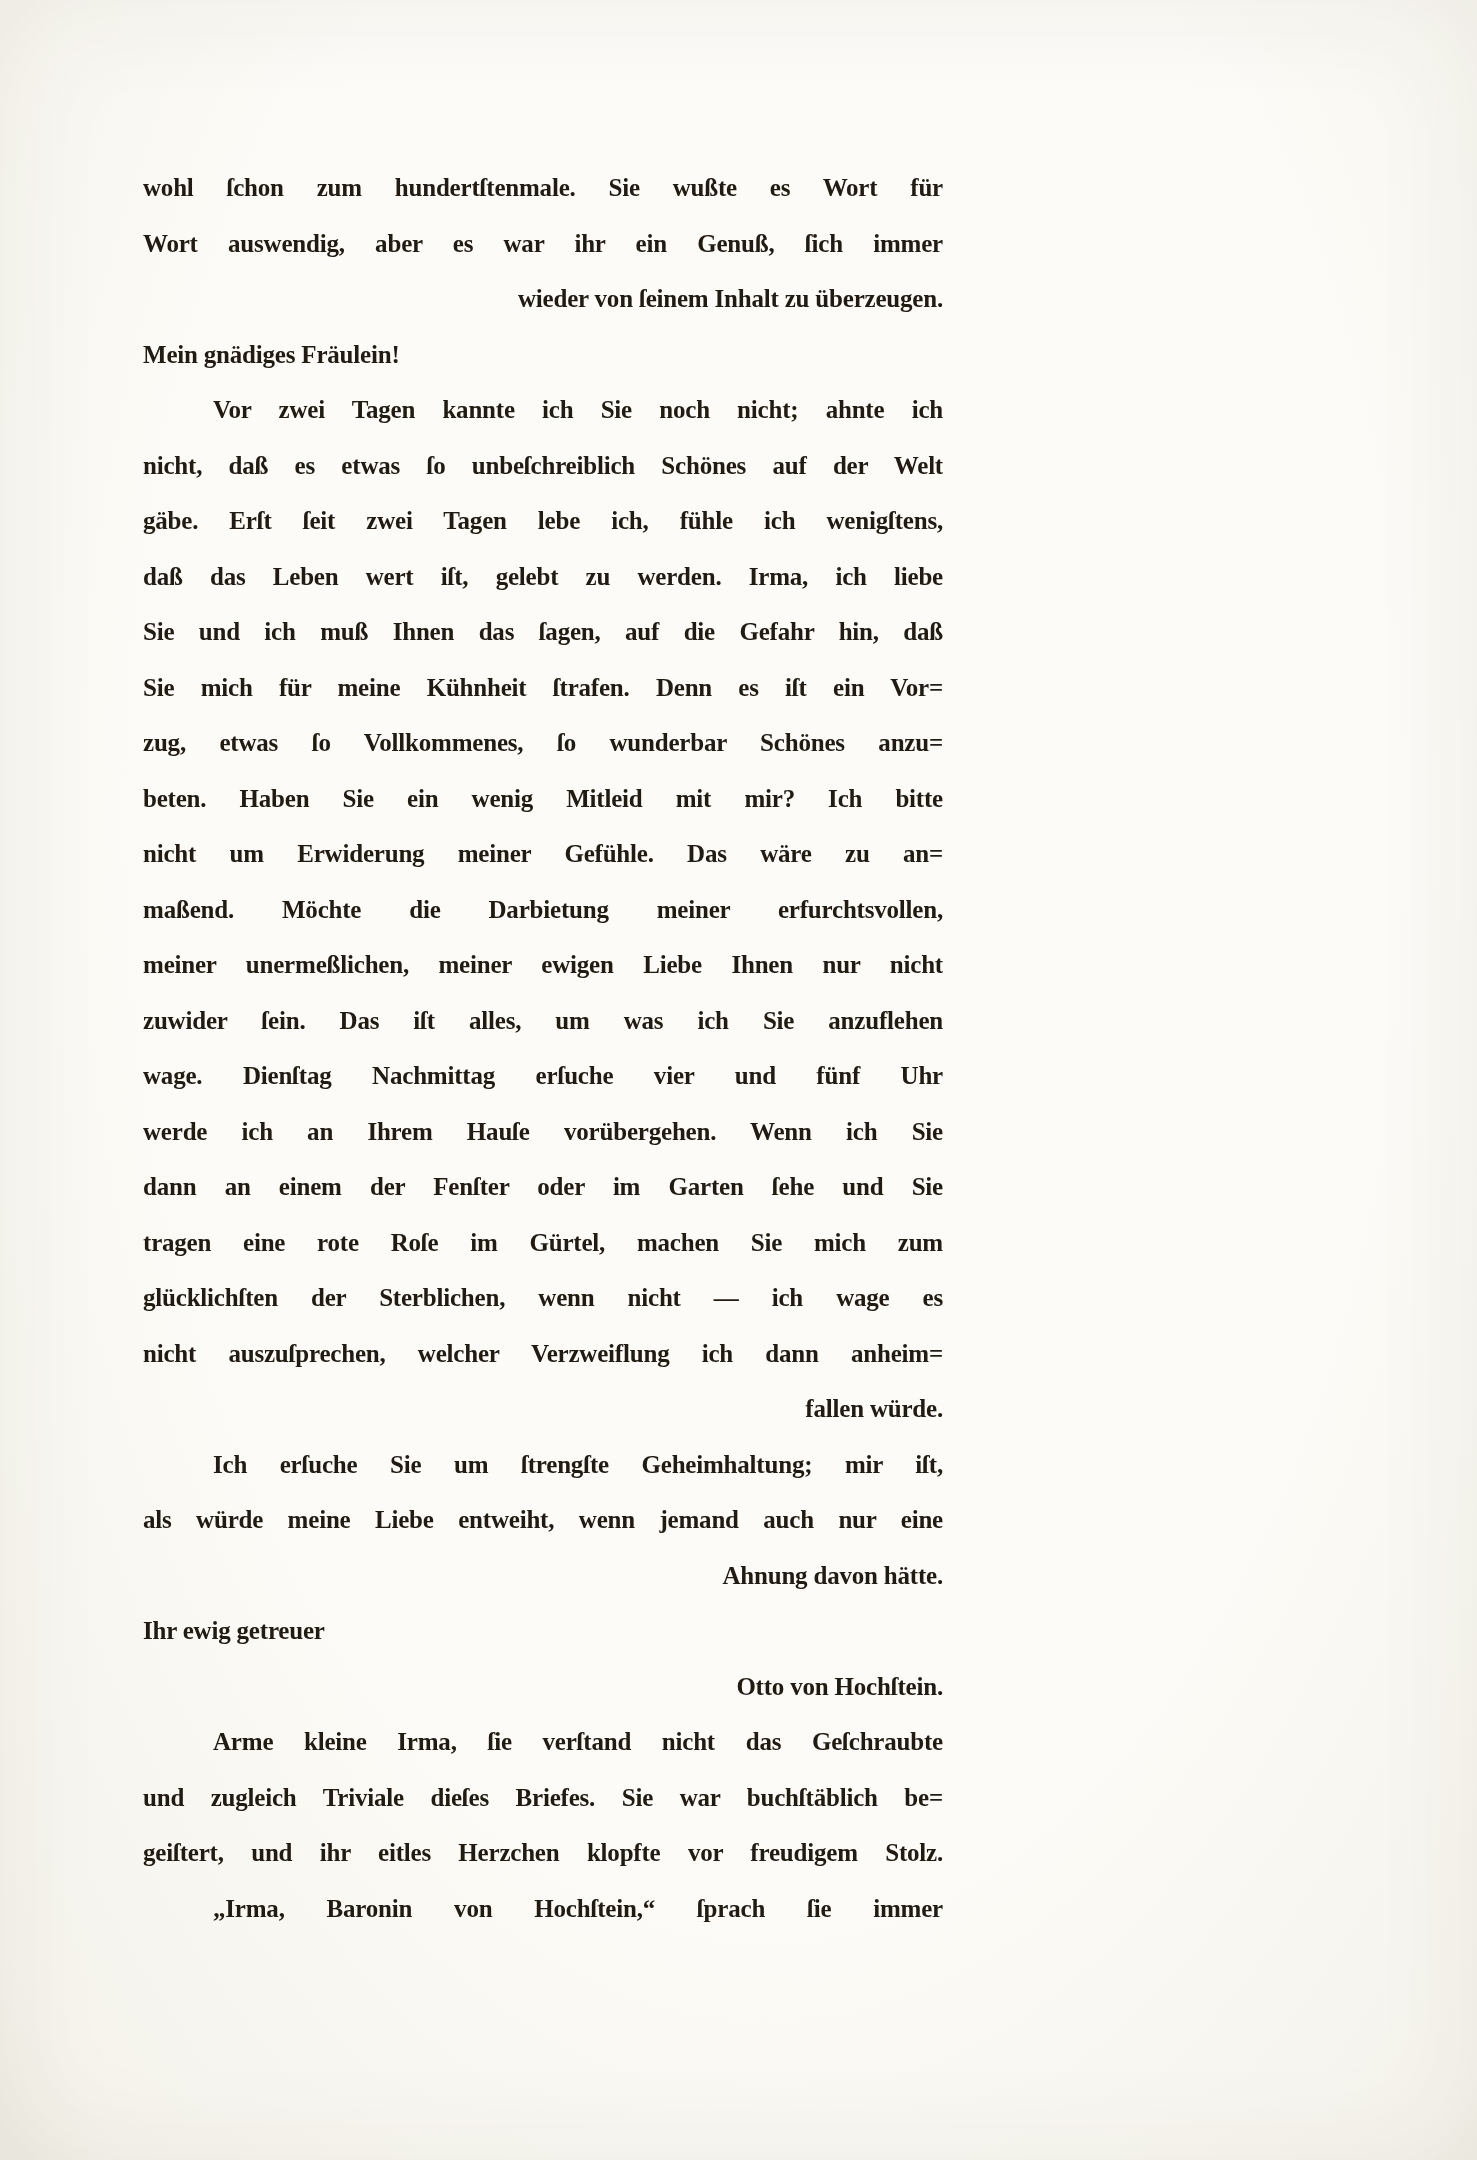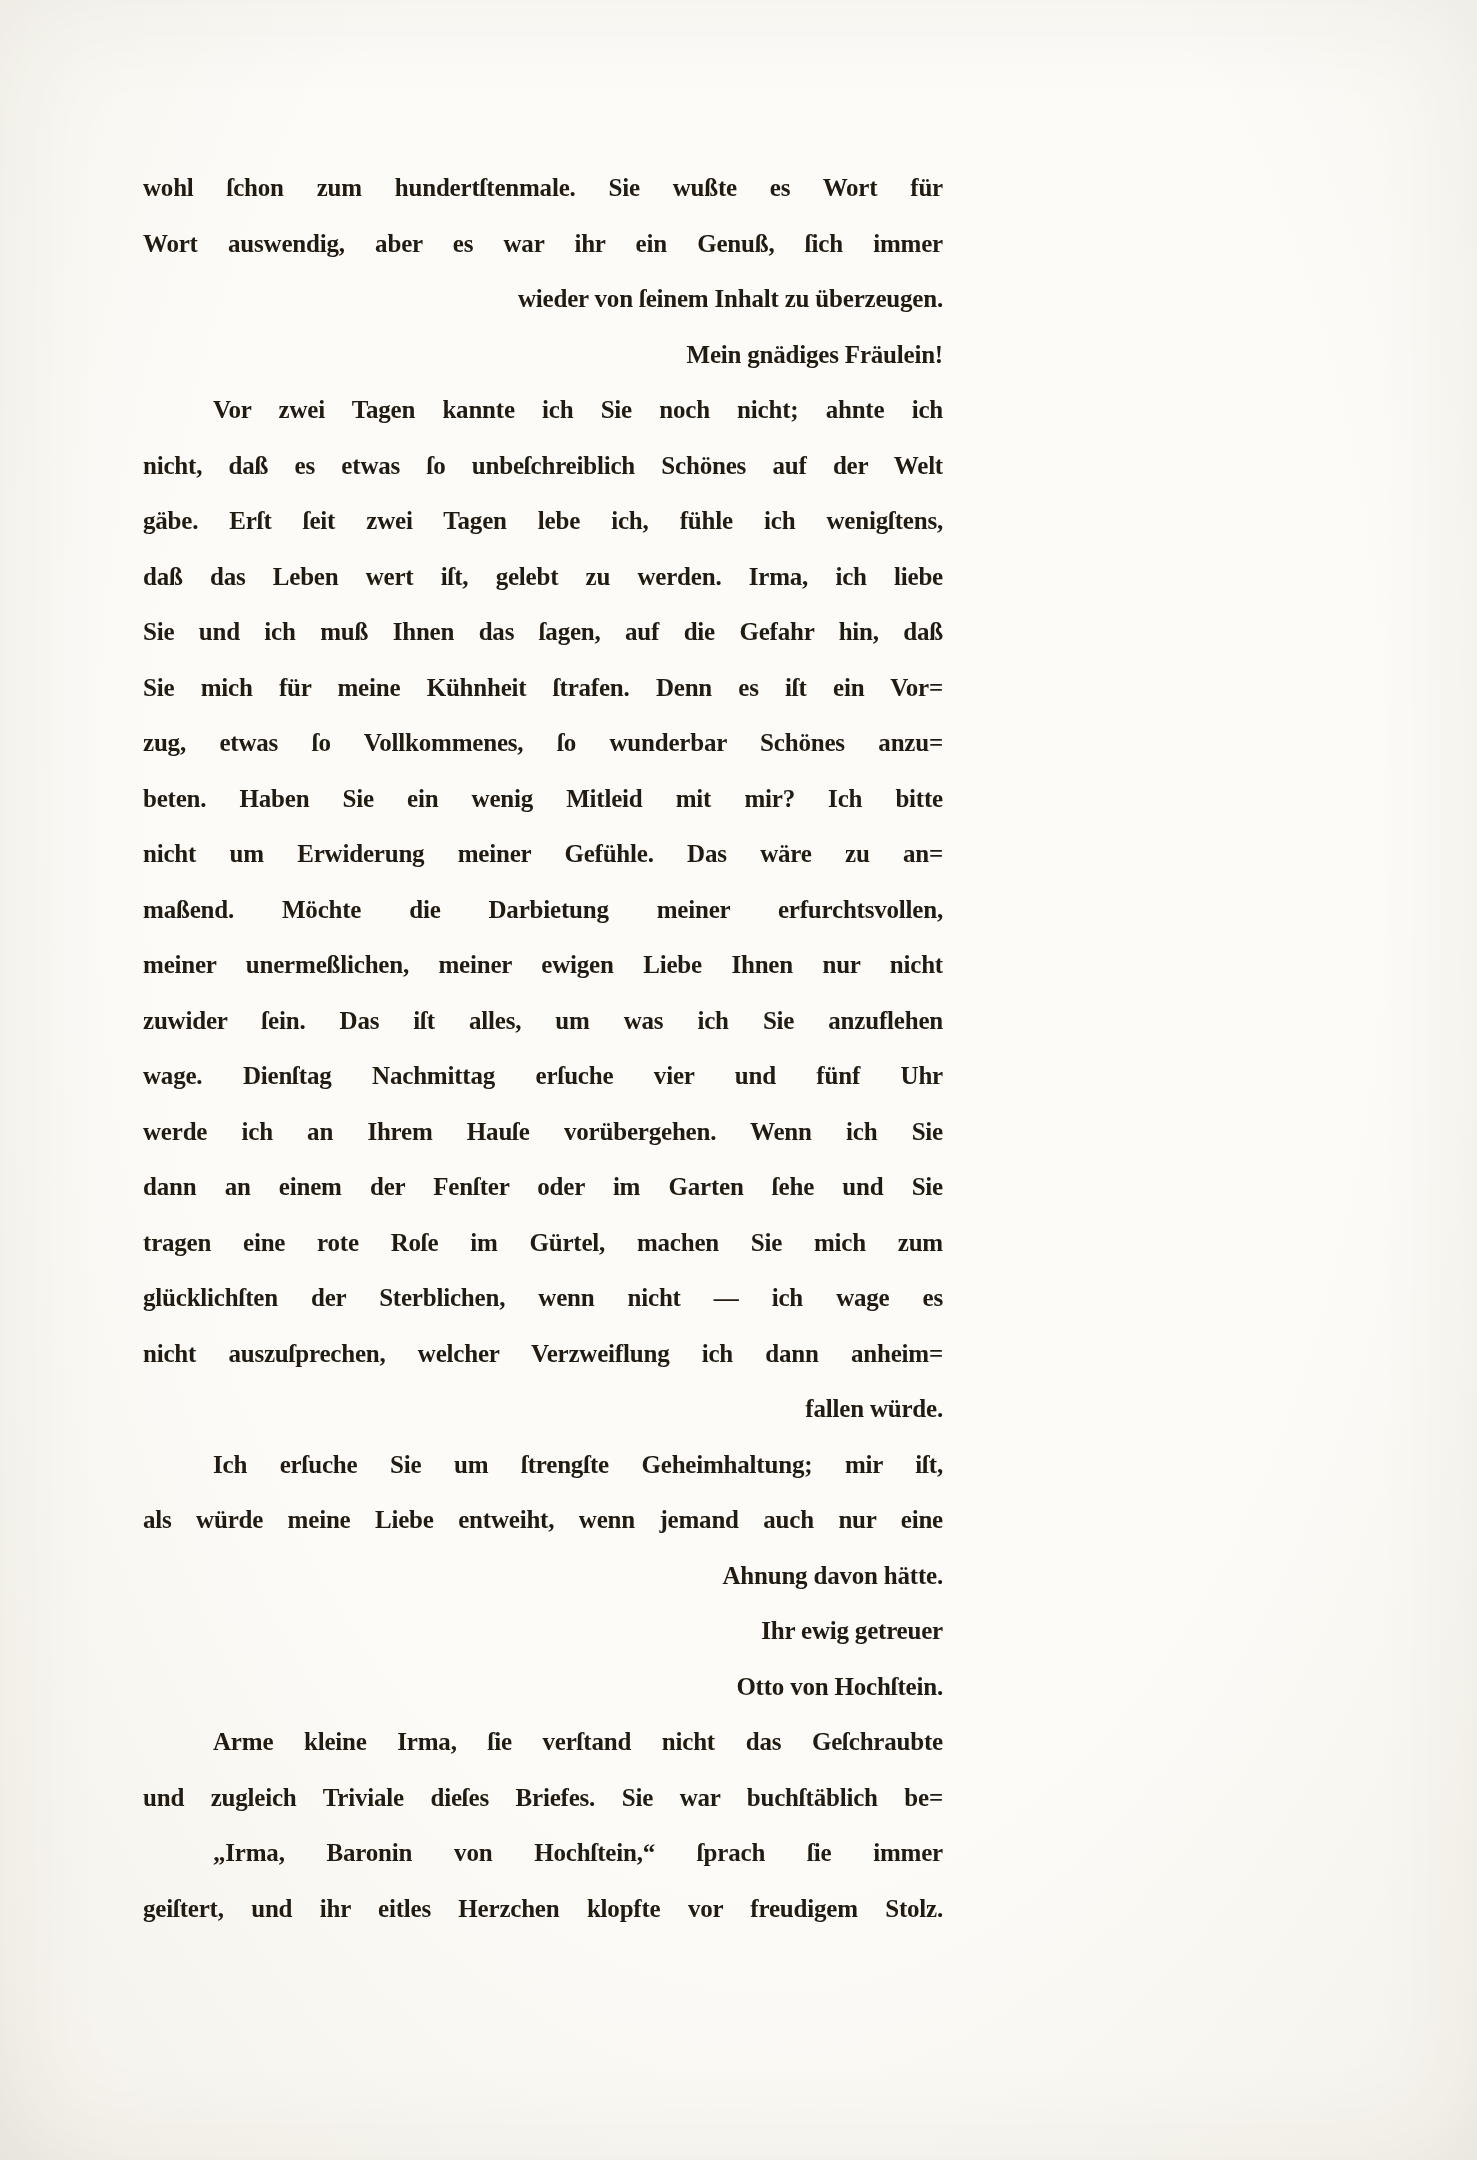--- a/index.html
+++ b/index.html
@@ -48,21 +48,21 @@
   .line.justify {
     text-align: justify;
   }
   .line.justify::after {
     content: "";
     display: inline-block;
     width: 100%;
     height: 0;
   }
   .line.left   { text-align: right; }
-  .line.center { text-align: right; }
+  .line.center { text-align: left; }
   .line.signature {
     text-align: right;
     padding-left: 53%;
     box-sizing: border-box;
   }
   .line.indent { text-indent: 70px; }
 </style>
 </head>
 <body>
 
@@ -91,16 +91,16 @@
       <div class="line justify">glücklichſten der Sterblichen, wenn nicht — ich wage es</div>
       <div class="line justify">nicht auszuſprechen, welcher Verzweiflung ich dann anheim=</div>
       <div class="line left">fallen würde.</div>
       <div class="line justify indent">Ich erſuche Sie um ſtrengſte Geheimhaltung; mir iſt,</div>
       <div class="line justify">als würde meine Liebe entweiht, wenn jemand auch nur eine</div>
       <div class="line left">Ahnung davon hätte.</div>
       <div class="line center">Ihr ewig getreuer</div>
       <div class="line signature">Otto von Hochſtein.</div>
       <div class="line justify indent">Arme kleine Irma, ſie verſtand nicht das Geſchraubte</div>
       <div class="line justify">und zugleich Triviale dieſes Briefes.  Sie war buchſtäblich be=</div>
+      <div class="line justify">geiſtert, und ihr eitles Herzchen klopfte vor freudigem Stolz.</div>
       <div class="line justify indent">„Irma, Baronin von Hochſtein,“ ſprach ſie immer</div>
-      <div class="line justify">geiſtert, und ihr eitles Herzchen klopfte vor freudigem Stolz.</div>
     </div>
 </div>
 
 </body></html>

